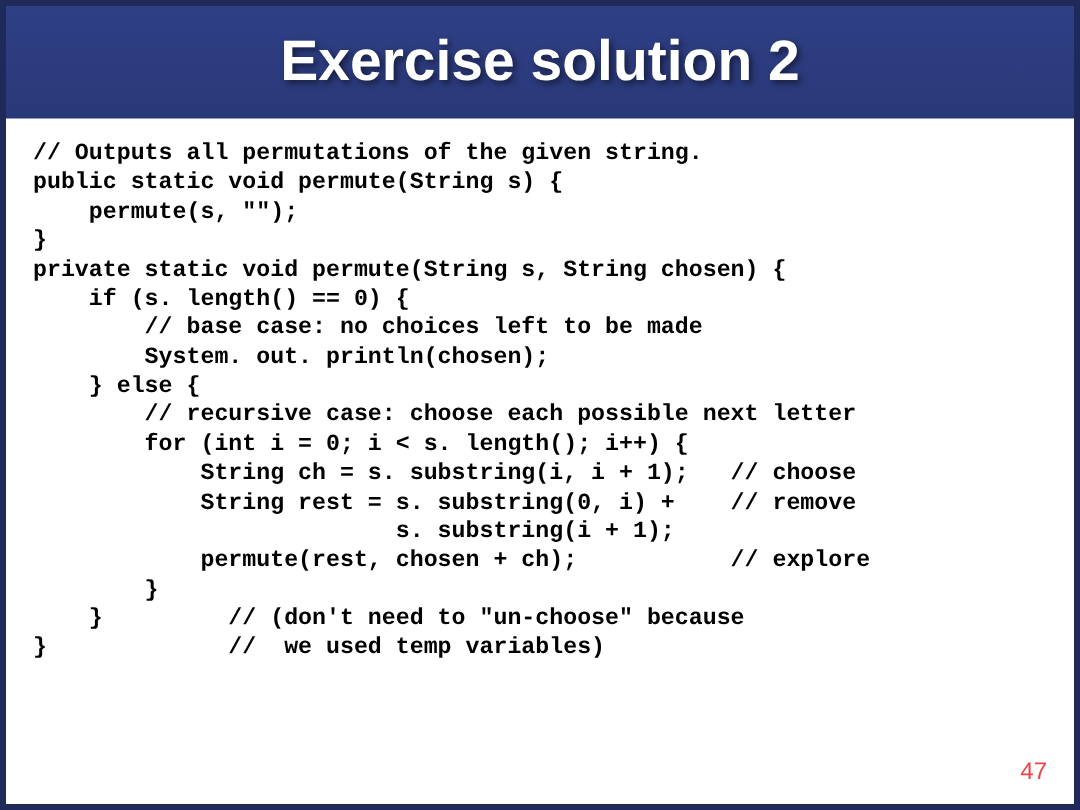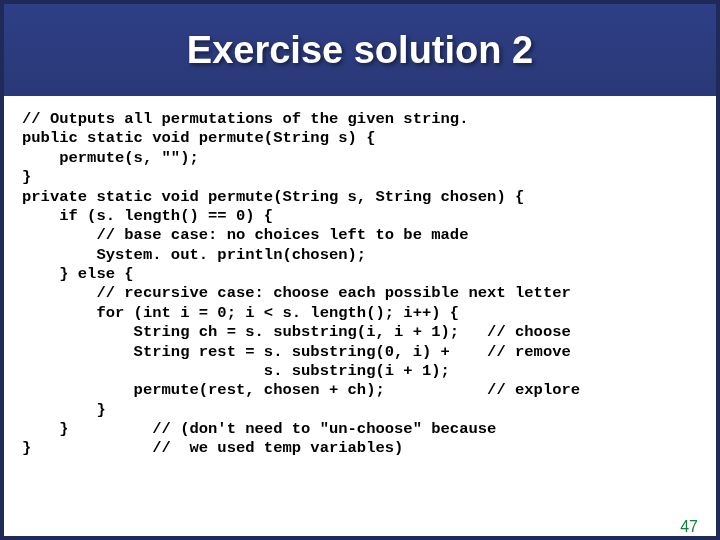--- a/index.html
+++ b/index.html
@@ -14,21 +14,21 @@
   .slide {
     width: 720px;
     height: 540px;
     border: 4px solid #1f2a5a;
     box-sizing: border-box;
     position: relative;
   }
   .title-bar {
     background: #2a3a7a;
     background: linear-gradient(to bottom, #2f3f85 0%, #293877 100%);
-    height: 92px;
+    height: 75px;
     display: flex;
     align-items: center;
     justify-content: center;
   }
   .title-bar h1 {
     margin: 0;
     color: #fff;
     font-size: 38px;
     font-weight: bold;
     text-shadow: 2px 2px 4px rgba(0,0,0,0.5);
@@ -39,23 +39,23 @@
     font-family: "Courier New", Courier, monospace;
     font-size: 15.5px;
     line-height: 1.25;
     color: #000000;
     white-space: pre;
     font-weight: bold;
   }
   .page-num {
     position: absolute;
     right: 18px;
-    bottom: 0;
+    bottom: 12px;
     font-size: 16px;
-    color: #15803d;
+    color: #ef4444;
     font-family: Arial, sans-serif;
   }
 </style>
 </head>
 <body>
 
 <div class="slide">
   <div class="title-bar">
     <h1>Exercise solution 2</h1>
   </div>

